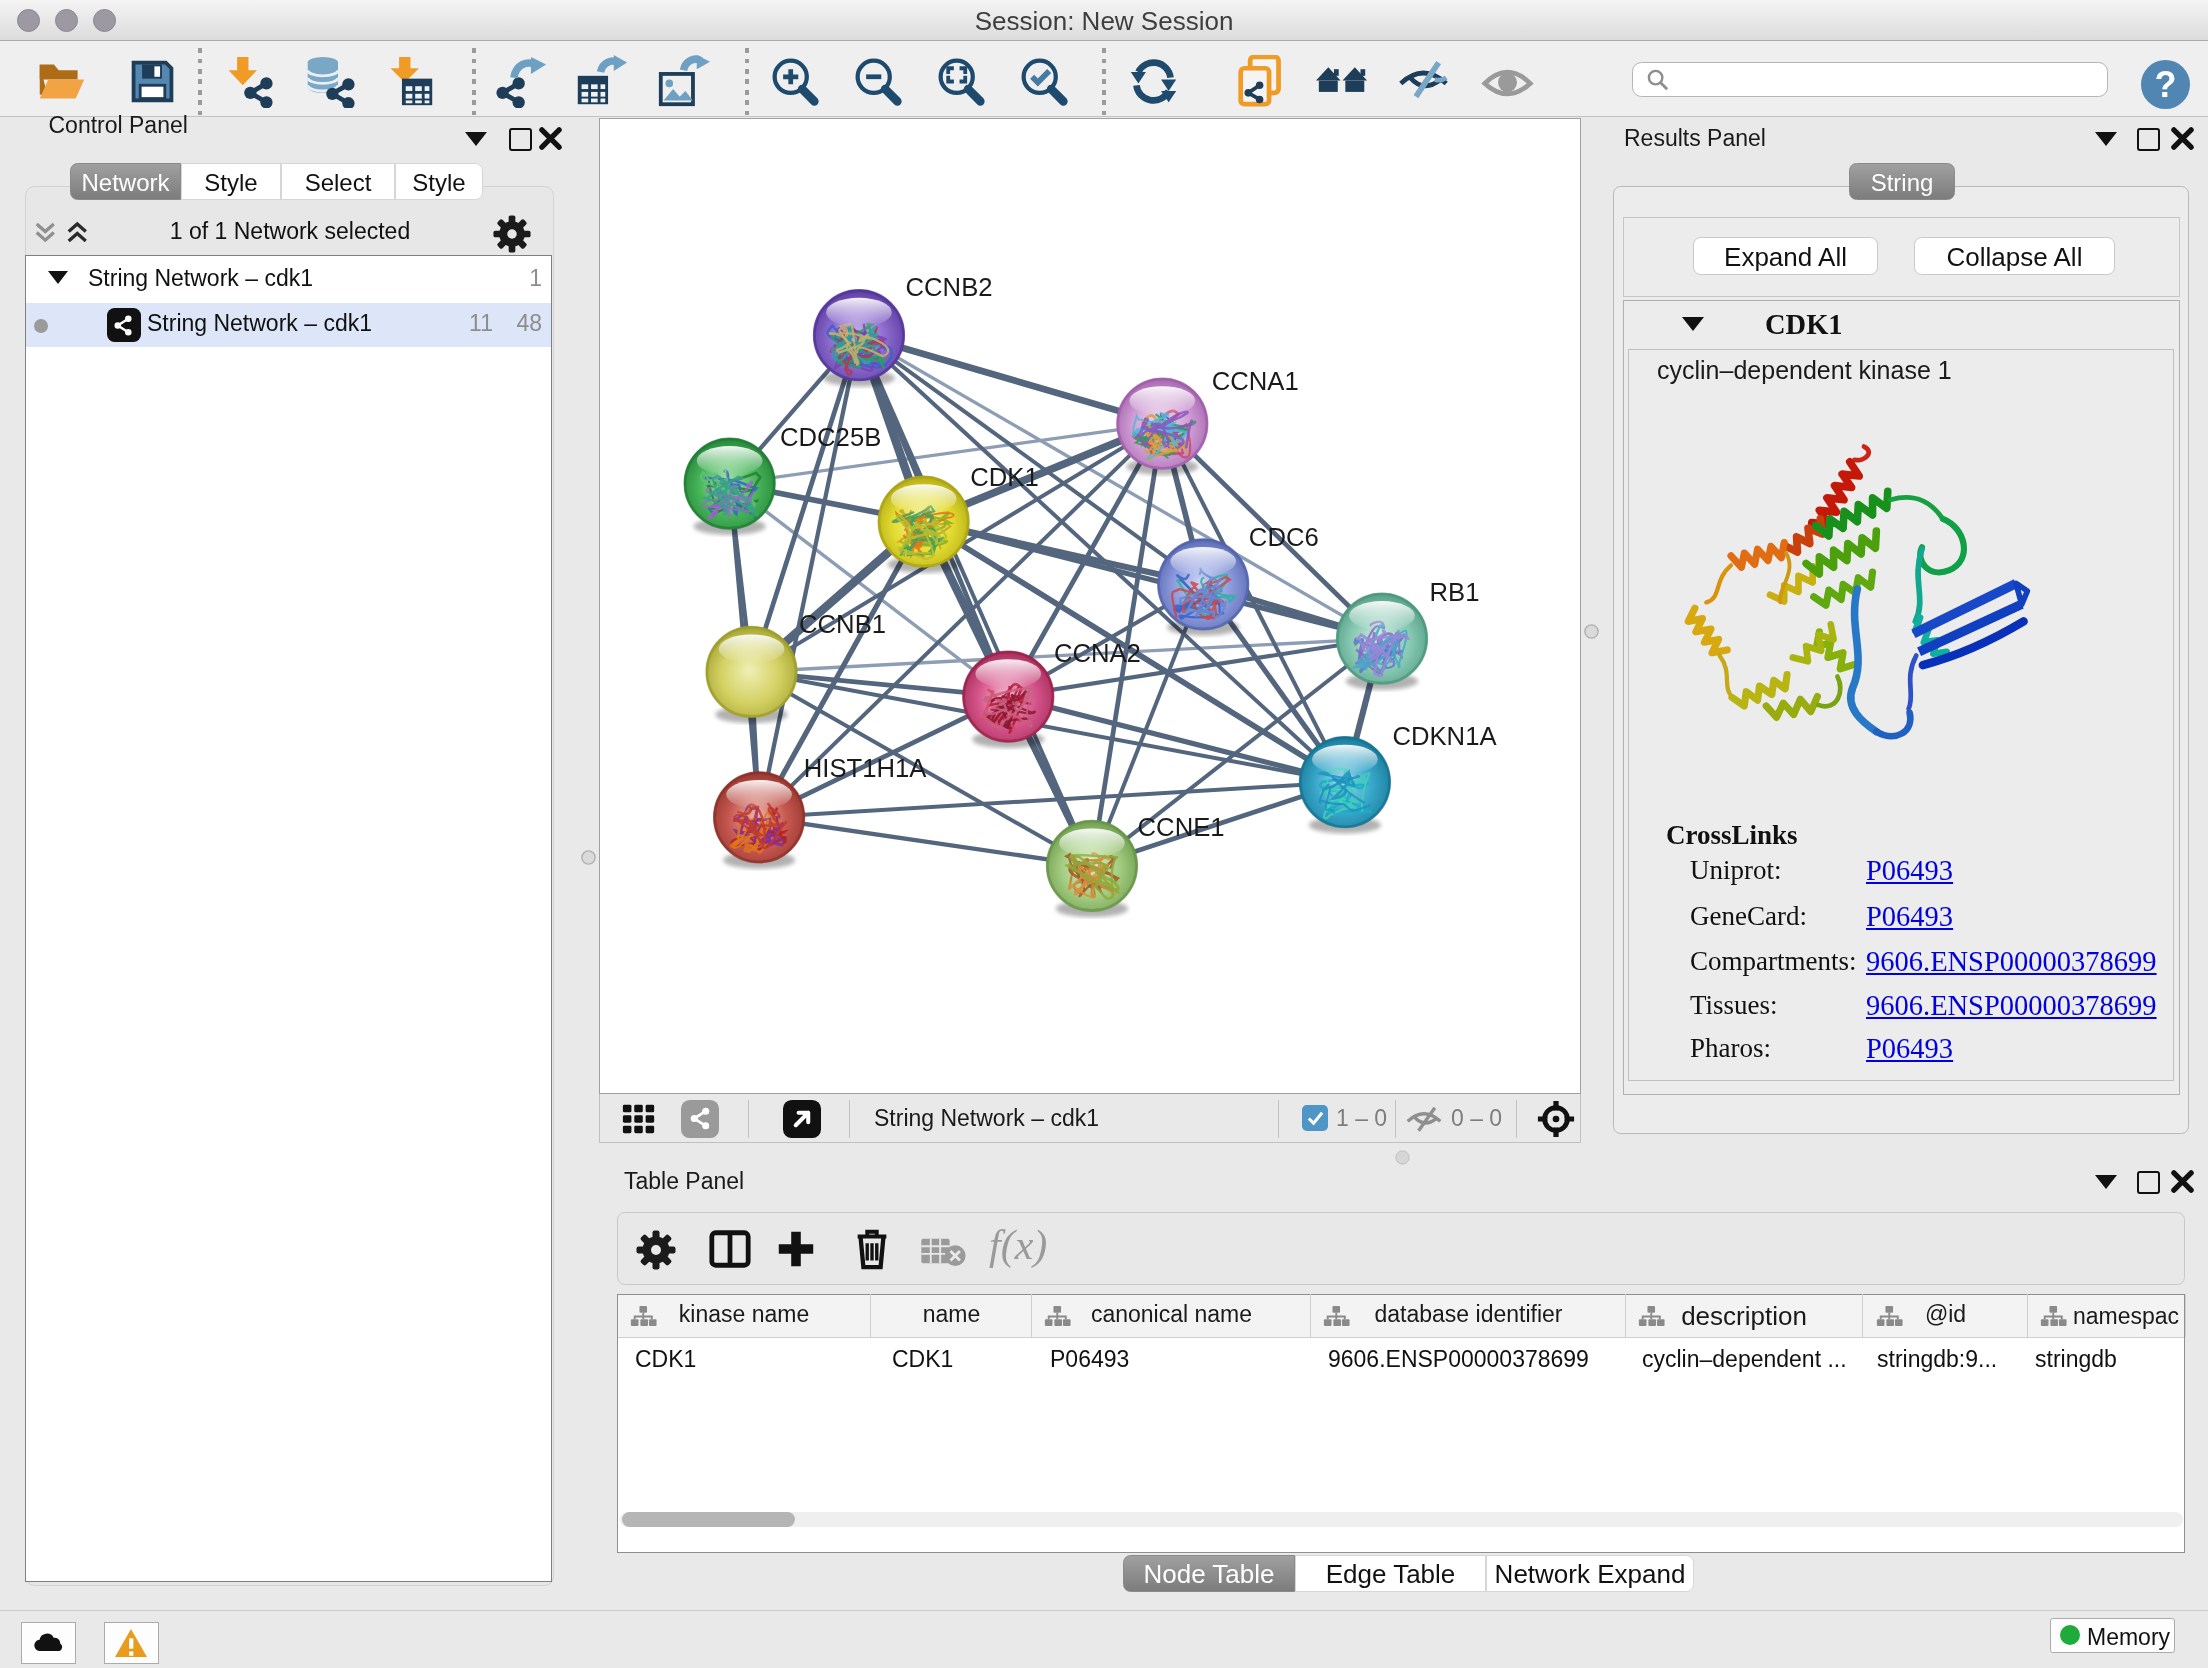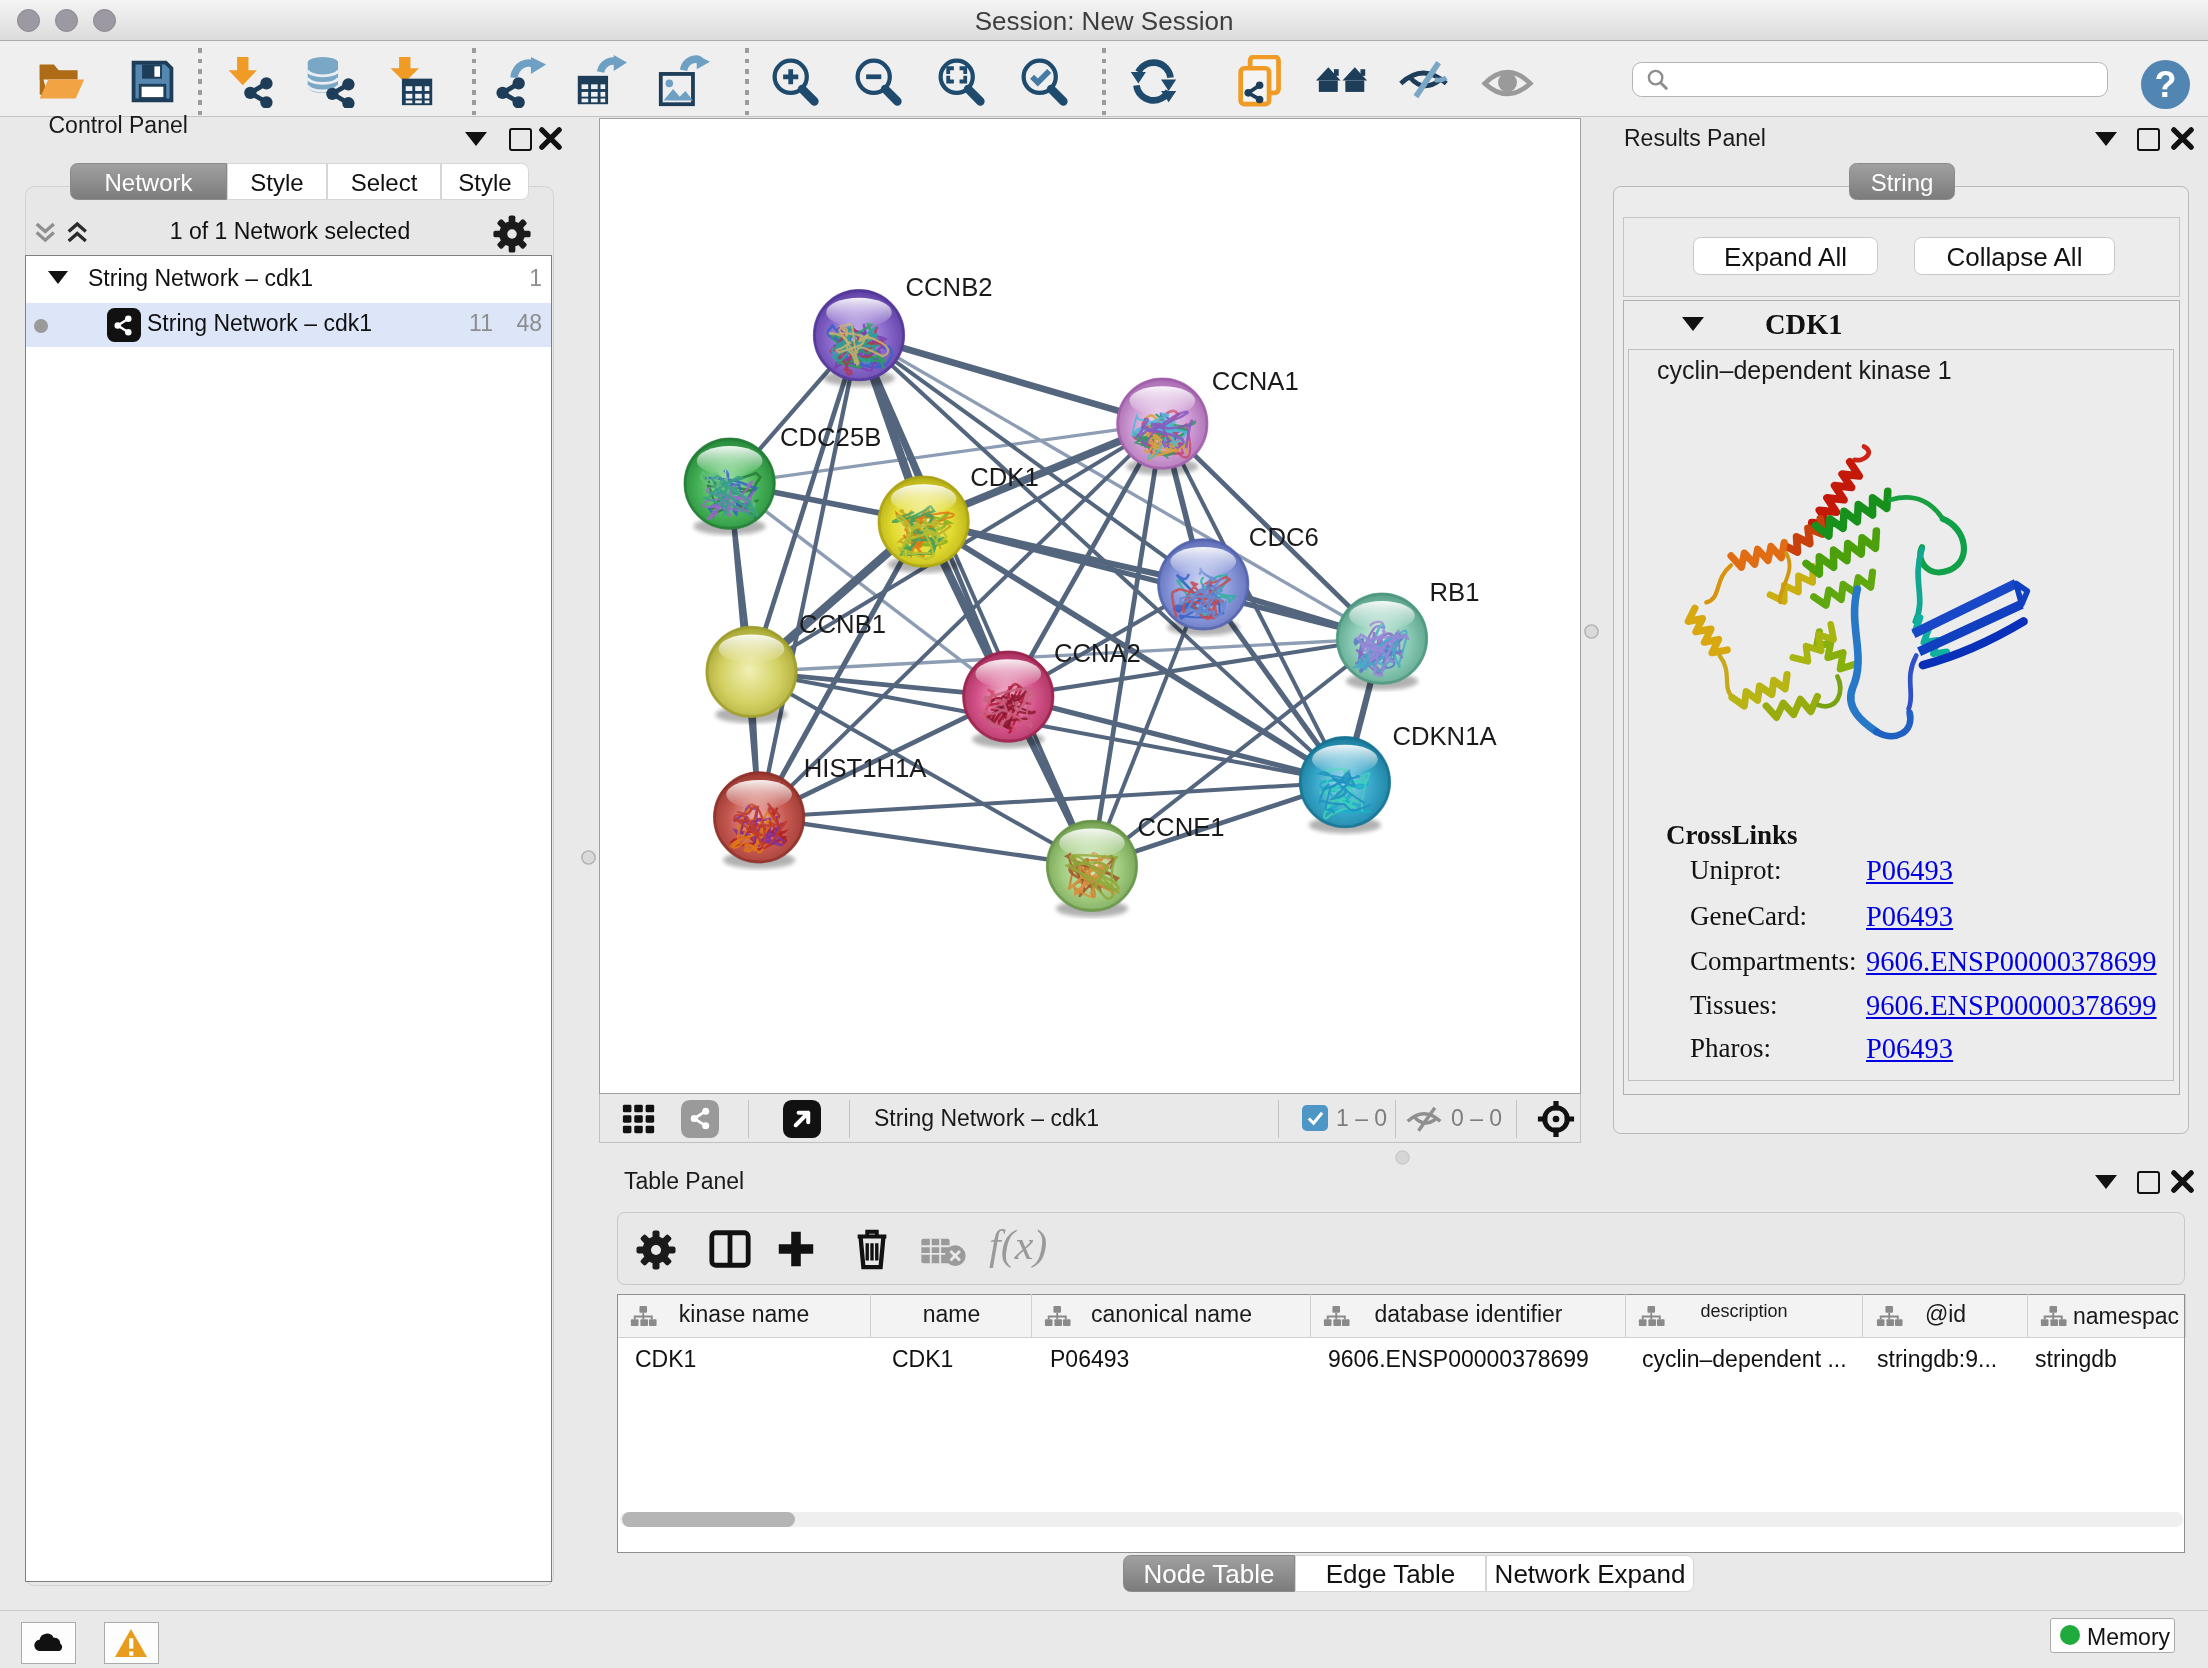--- a/index.html
+++ b/index.html
@@ -198,21 +198,21 @@
 
   <div id="controlpanel">
     <div class="abs ptitle" style="left:28.5px;top:112px;margin-left:20px;">Control Panel</div>
     <div class="abs" style="left:465px;top:132px;width:0;height:0;border-left:11.4px solid transparent;border-right:11.4px solid transparent;border-top:14.3px solid #111;"></div>
     <div class="abs wb-sq" style="left:509px;top:128px;"></div>
     <svg class="abs" style="left:539px;top:127px" width="23" height="23" viewBox="0 0 24 24">
         <path d="M3 3 L21 21 M21 3 L3 21" stroke="#111" stroke-width="5.5" stroke-linecap="round"></path>
       </svg>
     <div class="abs" style="left:25px;top:186px;width:527px;height:1398px;background:#e7e7e7;border:1px solid #d2d2d2;border-radius:9.5px;"></div>
     <div class="abs tabstrip" style="left:70px;top:163px;">
-      <div class="tab sel" style="width:157px;border-radius:7.6px 0 0 7.6px;">Network</div>
+      <div class="tab sel" style="width:111px;border-radius:7.6px 0 0 7.6px;">Network</div>
       <div class="tab" style="width:100px;">Style</div>
       <div class="tab" style="width:114px;">Select</div>
       <div class="tab" style="width:88px;border-radius:0 7.6px 7.6px 0;">Style</div>
     </div>
     <svg class="abs" style="left:31px;top:220px" width="28.5" height="27" viewBox="0 0 30 28">
         <path d="M6 4 l9 8 9 -8 M6 13 l9 8 9 -8" stroke="#8f8f8f" stroke-width="3.5" fill="none"></path>
       </svg>
     <svg class="abs" style="left:63px;top:220px" width="28.5" height="27" viewBox="0 0 30 28">
         <path d="M6 12 l9 -8 9 8 M6 22 l9 -8 9 8" stroke="#2b2b2b" stroke-width="3.5" fill="none"></path>
       </svg>
@@ -786,21 +786,21 @@
     <div class="abs" style="left:1625px;top:1294px;width:238px;height:43px;border-right:1px solid #cfcfcf;box-sizing:border-box;"></div>
     <div class="abs" style="left:1637px;top:1304px;"><svg width="28.5" height="25" viewBox="0 0 30 26">
           <g fill="#8a8a8a">
             <rect x="11" y="2" width="8" height="7" rx="1"></rect>
             <rect x="2" y="16" width="8" height="7" rx="1"></rect>
             <rect x="12" y="16" width="8" height="7" rx="1"></rect>
             <rect x="21" y="16" width="8" height="7" rx="1"></rect>
             <path d="M15 9 v4 M6 16 v-3 h18 v3 M15 13 v3" stroke="#8a8a8a" stroke-width="2" fill="none"></path>
           </g>
         </svg></div>
-    <div class="abs" style="left:1625px;top:1301px;width:238px;text-align:center;font-size:18px;color:#1a1a1a;">description</div>
+    <div class="abs" style="left:1625px;top:1301px;width:238px;text-align:center;font-size:26px;color:#1a1a1a;">description</div>
     <div class="abs" style="left:1863px;top:1294px;width:165px;height:43px;border-right:1px solid #cfcfcf;box-sizing:border-box;"></div>
     <div class="abs" style="left:1875px;top:1304px;"><svg width="28.5" height="25" viewBox="0 0 30 26">
           <g fill="#8a8a8a">
             <rect x="11" y="2" width="8" height="7" rx="1"></rect>
             <rect x="2" y="16" width="8" height="7" rx="1"></rect>
             <rect x="12" y="16" width="8" height="7" rx="1"></rect>
             <rect x="21" y="16" width="8" height="7" rx="1"></rect>
             <path d="M15 9 v4 M6 16 v-3 h18 v3 M15 13 v3" stroke="#8a8a8a" stroke-width="2" fill="none"></path>
           </g>
         </svg></div>

